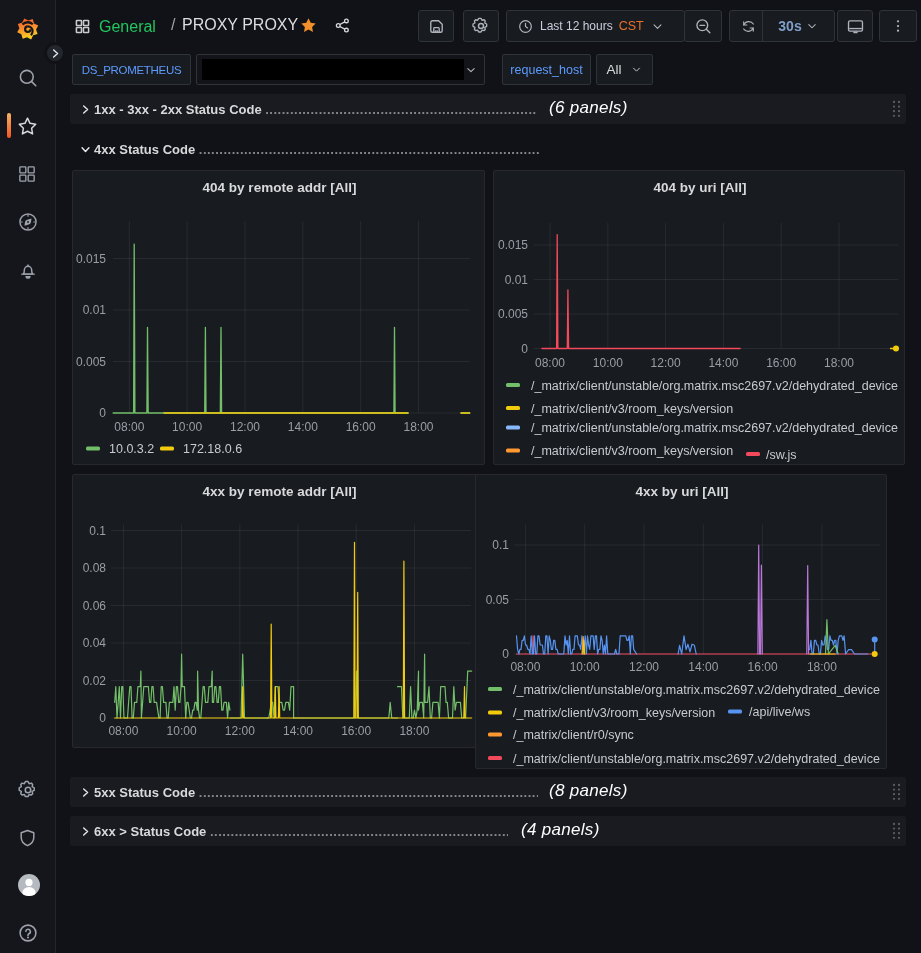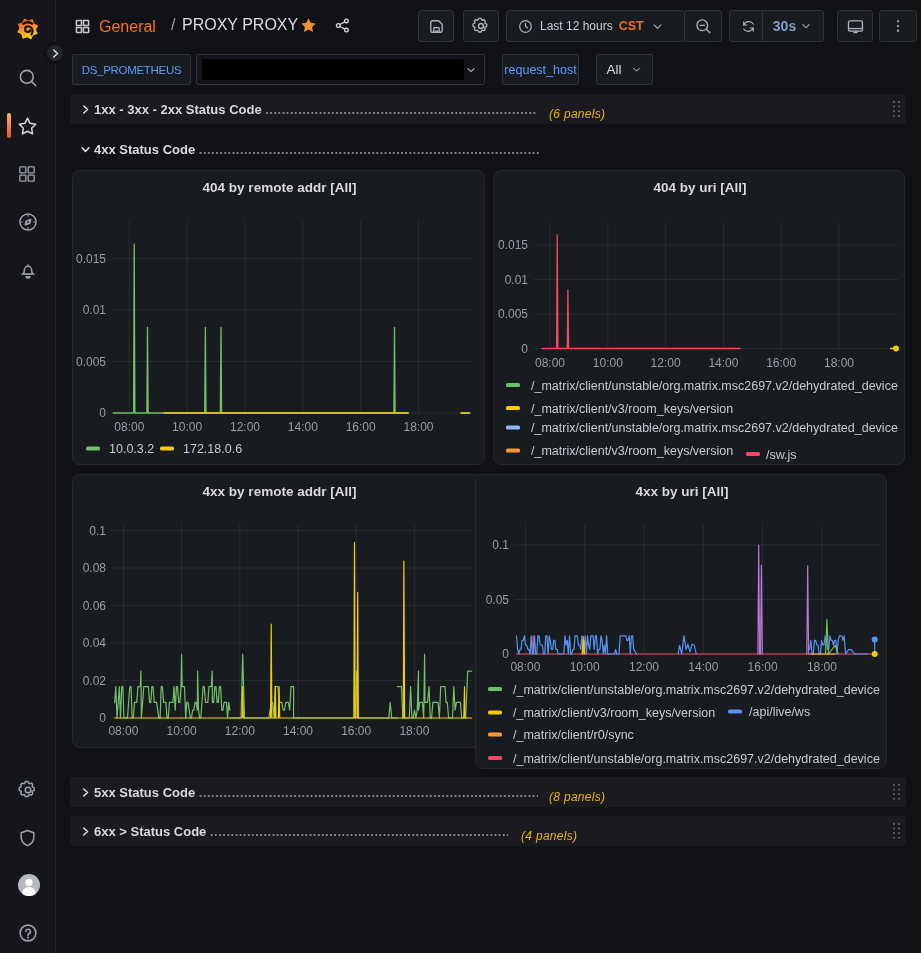--- a/index.html
+++ b/index.html
@@ -1,22 +1,22 @@
 <!DOCTYPE html>
 <html><head><meta charset="utf-8"><title>NGINX PROXY - Grafana</title>
 <style>
 *{margin:0;padding:0;box-sizing:border-box}
 html,body{width:921px;height:953px;background:#111217;font-family:"Liberation Sans",sans-serif;overflow:hidden;position:relative}
 .btn{position:absolute;top:10px;height:32px;border:1px solid #2f343a;background:#181b1f;border-radius:3px;display:flex;align-items:center;justify-content:center;gap:6px}
 .vbox{position:absolute;top:54px;height:31px;border:1px solid #2f343a;background:#181b1f;border-radius:2px;display:flex;align-items:center;justify-content:center}
-.panel{position:absolute;background:#181b1f;border:1px solid #26282e;border-radius:8px;overflow:hidden}
+.panel{position:absolute;background:#181b1f;border:1px solid #26282e;border-radius:2px;overflow:hidden}
 .rowh{position:absolute;left:70px;width:836px;height:30px;background:#191b20;border-radius:2px;display:flex;align-items:center}
 .rowtitle{font-size:13px;font-weight:bold;color:#d8d9da;white-space:nowrap;overflow:hidden}
 .dots{color:#86898f;font-weight:bold;letter-spacing:0.5px}
-.pcount{position:absolute;font-size:12px;font-style:italic;color:#eab308;top:13px;letter-spacing:0.3px}
+.pcount{position:absolute;font-size:17px;font-style:italic;color:#ffffff;top:4px;letter-spacing:0.3px}
 </style></head><body>
 <div style="position:absolute;left:0;top:0;width:56px;height:953px;background:#15161c;border-right:1px solid #24262c">
     <div style="position:absolute;left:15px;top:16px;"><svg width="25" height="25" viewBox="0 0 24 24" style="">
         <defs>
           <linearGradient id="lg" x1="0" y1="0" x2="0.25" y2="1">
             <stop offset="0" stop-color="#F1502C"></stop>
             <stop offset="0.5" stop-color="#F78A2A"></stop>
             <stop offset="1" stop-color="#FAD025"></stop>
           </linearGradient>
         </defs>
@@ -80,21 +80,21 @@
     <svg width="9" height="9" viewBox="0 0 10 10" style="">
       <path d="M3 1.2l4.3 3.8L3 8.8" fill="none" stroke="#e6e8eb" stroke-width="1.6" stroke-linecap="round" stroke-linejoin="round"></path>
     </svg>
   </div>
 <div style="position:absolute;left:74px;top:18px;"><svg width="17" height="17" viewBox="0 0 24 24" style="">
       <rect x="3.4" y="3.4" width="7.2" height="7.2" rx="0.8" fill="none" stroke="#c7cad1" stroke-width="2.2"></rect>
       <rect x="13.4" y="3.4" width="7.2" height="7.2" rx="0.8" fill="none" stroke="#c7cad1" stroke-width="2.2"></rect>
       <rect x="3.4" y="13.4" width="7.2" height="7.2" rx="0.8" fill="none" stroke="#c7cad1" stroke-width="2.2"></rect>
       <rect x="13.4" y="13.4" width="7.2" height="7.2" rx="0.8" fill="none" stroke="#c7cad1" stroke-width="2.2"></rect>
     </svg></div>
-<div style="position:absolute;left:99px;top:16px;height:21px;line-height:21px"><span style="font-size:16px;color:#f97316">General</span></div>
+<div style="position:absolute;left:99px;top:16px;height:21px;line-height:21px"><span style="font-size:16px;color:#22c55e">General</span></div>
 <div style="position:absolute;left:171px;top:16px;"><span style="font-size:16px;color:#9da2ab">/</span></div>
 <div style="position:absolute;left:182px;top:16px;"><span style="font-size:16px;color:#dcdde1">PROXY PROXY</span></div>
 <div style="position:absolute;left:300px;top:17px;"><svg width="17" height="17" viewBox="0 0 24 24" style="">
       <path d="M12 1.8l3.1 6.4 7 1-5 4.9 1.2 7-6.3-3.4-6.3 3.4 1.2-7-5-4.9 7-1z" fill="#F2902B"></path>
     </svg></div>
 <div style="position:absolute;left:334px;top:17px;"><svg width="17" height="17" viewBox="0 0 24 24" style="">
       <circle cx="6" cy="12" r="2.6" fill="none" stroke="#d5d8de" stroke-width="1.9"></circle>
       <circle cx="17.5" cy="5.5" r="2.6" fill="none" stroke="#d5d8de" stroke-width="1.9"></circle>
       <circle cx="17.5" cy="18.5" r="2.6" fill="none" stroke="#d5d8de" stroke-width="1.9"></circle>
       <line x1="8.3" y1="10.6" x2="15.2" y2="6.8" stroke="#d5d8de" stroke-width="1.9"></line>
@@ -112,33 +112,33 @@
       <circle cx="12" cy="12" r="3" fill="none" stroke="#aeb4bc" stroke-width="1.7"></circle>
       <path d="M12 2.8l1.2 2.3 2.5-.6 1.4 1.4-.6 2.5 2.3 1.2v2.8l-2.3 1.2.6 2.5-1.4 1.4-2.5-.6-1.2 2.3h-2.8l-1.2-2.3-2.5.6-1.4-1.4.6-2.5-2.3-1.2v-2.8l2.3-1.2-.6-2.5 1.4-1.4 2.5.6 1.2-2.3z" fill="none" stroke="#aeb4bc" stroke-width="1.6" stroke-linejoin="round"></path>
     </svg>
   </div>
 <div class="btn" style="left:506px;width:179px;justify-content:flex-start;padding-left:10px">
     <svg width="17" height="17" viewBox="0 0 24 24" style="">
       <circle cx="12" cy="12" r="8.2" fill="none" stroke="#aeb4bc" stroke-width="1.7"></circle>
       <path d="M12 7.5V12l3 2" fill="none" stroke="#aeb4bc" stroke-width="1.7" stroke-linecap="round"></path>
     </svg>
     <span style="font-size:12px;color:#ccccdc">Last 12 hours</span>
-    <span style="font-size:12.5px;color:#e8722a;font-weight:bold">CST</span>
+    <span style="font-size:12.5px;color:#e8722a;font-weight:normal">CST</span>
     <svg width="15" height="15" viewBox="0 0 24 24" style="">
       <path d="M6.5 9.5L12 15l5.5-5.5" fill="none" stroke="#aeb4bc" stroke-width="1.8" stroke-linecap="round" stroke-linejoin="round"></path>
     </svg>
   </div>
 <div class="btn" style="left:684px;width:38px">
     <svg width="19" height="19" viewBox="0 0 24 24" style="">
       <circle cx="10.5" cy="10.5" r="6.8" fill="none" stroke="#aeb4bc" stroke-width="1.7"></circle>
       <line x1="15.6" y1="15.6" x2="20" y2="20" stroke="#aeb4bc" stroke-width="1.7" stroke-linecap="round"></line>
       <line x1="7.5" y1="10.5" x2="13.5" y2="10.5" stroke="#aeb4bc" stroke-width="1.7" stroke-linecap="round"></line>
     </svg>
   </div>
-<div class="btn" style="left:729px;width:95px;gap:0;padding:0">
+<div class="btn" style="left:729px;width:106px;gap:0;padding:0">
     <div style="width:32px;display:flex;justify-content:center;padding-left:4px">
       <svg width="17" height="17" viewBox="0 0 24 24" style="">
         <path d="M18.8 8.5A7.6 7.6 0 0 0 5.5 9.7" fill="none" stroke="#aeb4bc" stroke-width="1.7" stroke-linecap="round"></path>
         <path d="M5.2 15.5a7.6 7.6 0 0 0 13.3-1.2" fill="none" stroke="#aeb4bc" stroke-width="1.7" stroke-linecap="round"></path>
         <path d="M5.3 5.5v4.4h4.4" fill="none" stroke="#aeb4bc" stroke-width="1.7" stroke-linecap="round" stroke-linejoin="round"></path>
         <path d="M18.7 18.5v-4.4h-4.4" fill="none" stroke="#aeb4bc" stroke-width="1.7" stroke-linecap="round" stroke-linejoin="round"></path>
       </svg>
     </div>
     <div style="width:1px;height:30px;background:#2f343a"></div>
     <div style="flex:1;display:flex;align-items:center;justify-content:center;gap:3px">
@@ -164,21 +164,21 @@
   </div>
 <div class="vbox" style="left:72px;width:119px">
     <span style="font-size:11.5px;font-weight:normal;color:#5e9bfe;letter-spacing:-0.3px">DS_PROMETHEUS</span>
   </div>
 <div class="vbox" style="left:196px;width:289px;background:#131419;justify-content:space-between;padding:0 6px 0 0">
     <div style="margin-left:5px;width:263px;height:21px;background:#000;border-radius:1px"></div>
     <svg width="14" height="14" viewBox="0 0 24 24" style="">
       <path d="M6.5 9.5L12 15l5.5-5.5" fill="none" stroke="#b4b7bd" stroke-width="1.8" stroke-linecap="round" stroke-linejoin="round"></path>
     </svg>
   </div>
-<div class="vbox" style="left:502px;width:77px">
+<div class="vbox" style="left:502px;width:89px">
     <span style="font-size:12.5px;color:#5e9bfe">request_host</span>
   </div>
 <div class="vbox" style="left:596px;width:57px;gap:8px">
     <span style="font-size:13.5px;color:#d8d9da">All</span>
     <svg width="13" height="13" viewBox="0 0 24 24" style="">
       <path d="M6.5 9.5L12 15l5.5-5.5" fill="none" stroke="#c7cad1" stroke-width="1.8" stroke-linecap="round" stroke-linejoin="round"></path>
     </svg>
   </div>
 <div class="rowh" style="top:94px;">
     <div style="width:10px;margin-left:11px;display:flex">

